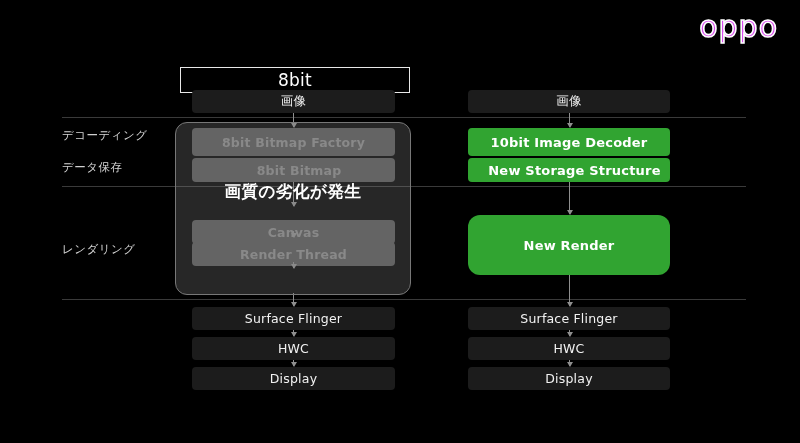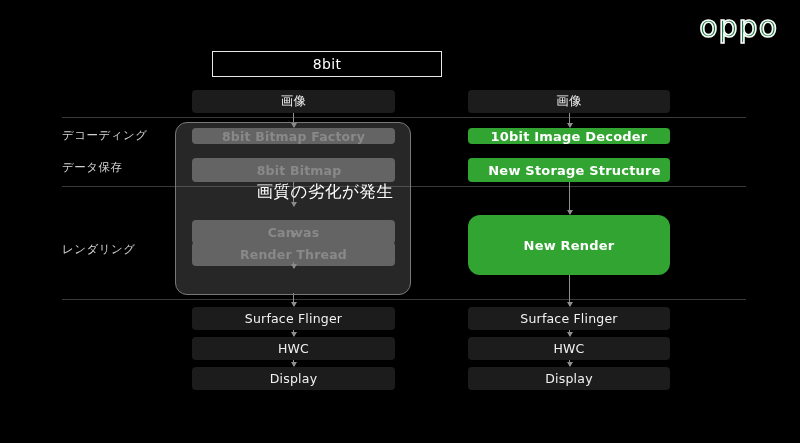--- a/index.html
+++ b/index.html
@@ -20,21 +20,21 @@
 
   
   .logo {
     position: absolute;
     top: 12px;
     right: 22px;
     font-family: "DejaVu Sans", "Liberation Sans", sans-serif;
     font-size: 30px;
     font-weight: 400;
     letter-spacing: 1px;
-    color: #15803d;
+    color: #d946ef;
     -webkit-text-stroke: 1.6px #ffffff;
     line-height: 1;
     user-select: none;
   }
 
   
   .divider {
     position: absolute;
     left: 62px;
     width: 684px;
@@ -59,33 +59,32 @@
   .row-label.r3 { top: 242px; }
 
   
   .col { position: absolute; top: 0; height: 443px; }
   .col-left  { left: 180px; width: 230px; }
   .col-right { left: 452px; width: 234px; }
 
   
   .hdr {
     position: absolute;
-    top: 51px;
+    top: 67px;
     left: 0;
     width: 100%;
     height: 26px;
     box-sizing: border-box;
     border: 1.5px solid #e8e8e8;
     color: #ffffff;
-    font-size: 14px;
+    font-size: 17px;
     display: flex;
     align-items: center;
     justify-content: center;
     letter-spacing: 0.3px;
-    margin-left: 32px;
   }
 
   
   .box {
     position: absolute;
     box-sizing: border-box;
     border-radius: 4px;
     display: flex;
     align-items: center;
     justify-content: center;
@@ -112,21 +111,21 @@
     background: transparent;
     color: #8d8d8d;
     font-weight: bold;
   }
 
   
   .col-left .box  { left: 12px; width: 203px; }
   .col-right .box { left: 16px; width: 202px; }
 
   .b-image     { top: 90px;  height: 23px; }
-  .b-decode    { top: 128px; height: 16px; }
+  .b-decode    { top: 128px; height: 28px; }
   .b-storage   { top: 158px; height: 24px; padding-left: 11px; }
   .b-canvas    { top: 220px; height: 24px; }
   .b-thread    { top: 242px; height: 24px; }
   .b-gpu       { top: 269px; height: 24px; }
   .b-render    { top: 215px; height: 60px; border-radius: 12px; }
   .b-surface   { top: 307px; height: 23px; }
   .b-hwc       { top: 337px; height: 23px; }
   .b-display   { top: 367px; height: 23px; }
 
   
@@ -171,24 +170,23 @@
     z-index: 5;
   }
   .overlay-caption {
     position: absolute;
     left: 175px;
     top: 181px;
     width: 236px;
     text-align: center;
     color: #ffffff;
     font-size: 16.5px;
-    font-weight: normal;
+    font-weight: bold;
     letter-spacing: 0.5px;
     z-index: 6;
-    padding-left: 32px;
   }
 </style>
 </head>
 <body>
 
 <div id="slide">
 
   <div class="logo">oppo</div>
 
   <div class="divider d1"></div>

